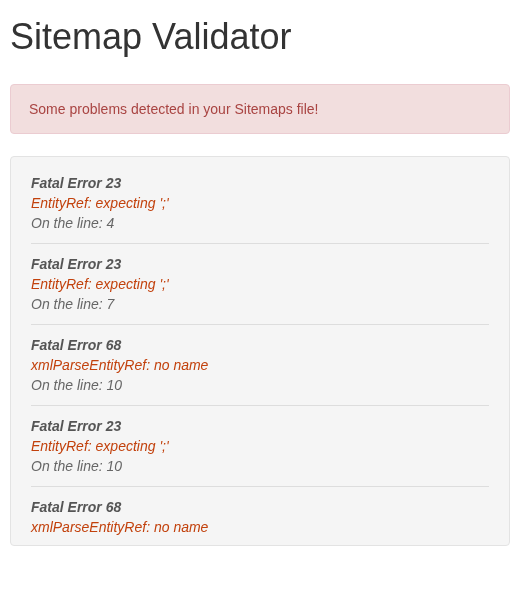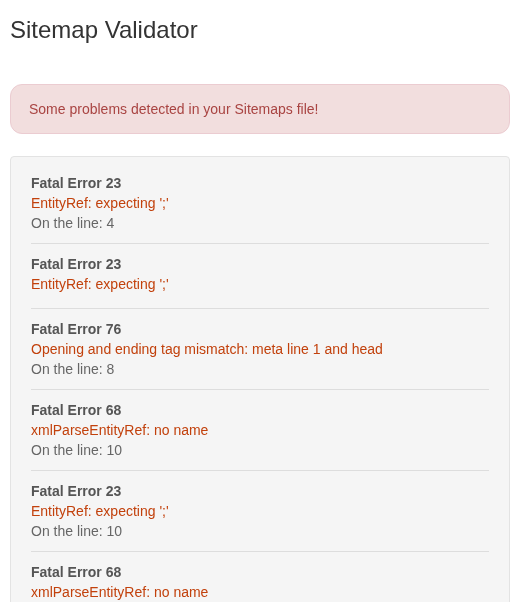--- a/index.html
+++ b/index.html
@@ -8,44 +8,45 @@
     padding: 0;
     font-family: "Helvetica Neue", Helvetica, Arial, sans-serif;
     background: #fff;
     width: 520px;
     color: #444;
   }
   .page {
     padding: 10px 10px 0 10px;
   }
   .title {
-    font-size: 24px;
+    font-size: 36px;
     font-weight: 500;
     color: #333;
-    margin: 6px 0 40px 0;
+    margin: 6px 0 26px 0;
   }
   .alert {
     background: #f2dede;
     border: 1px solid #ebccd1;
     color: #a94442;
     padding: 16px 18px;
-    border-radius: 12px;
+    border-radius: 4px;
     font-size: 14px;
     margin-bottom: 22px;
   }
   .panel {
     background: #f5f5f5;
     border: 1px solid #e3e3e3;
     border-radius: 4px;
     padding: 18px 20px 0 20px;
   }
   .err {
     border-bottom: 1px solid #ddd;
     padding: 0 0 12px 0;
     margin: 0 0 12px 0;
+    font-style: italic;
   }
   .err:last-child { border-bottom: 0; margin-bottom: 0; padding-bottom: 6px;}
   .err .hdr {
     font-weight: 700;
     color: #555;
     font-size: 14px;
     margin-bottom: 4px;
   }
   .err .msg {
     color: #c2410c;
@@ -67,25 +68,21 @@
 
   <div class="panel">
     <div class="err">
       <div class="hdr">Fatal Error 23</div>
       <div class="msg">EntityRef: expecting ';'</div>
       <div class="line">On the line: 4</div>
     </div>
     <div class="err">
       <div class="hdr">Fatal Error 23</div>
       <div class="msg">EntityRef: expecting ';'</div>
-    </div>
-    <div class="err">
-      <div class="hdr">Fatal Error 76</div>
-      <div class="msg">Opening and ending tag mismatch: meta line 1 and head</div>
-      <div class="line">On the line: 8</div>
+      <div class="line">On the line: 7</div>
     </div>
     <div class="err">
       <div class="hdr">Fatal Error 68</div>
       <div class="msg">xmlParseEntityRef: no name</div>
       <div class="line">On the line: 10</div>
     </div>
     <div class="err">
       <div class="hdr">Fatal Error 23</div>
       <div class="msg">EntityRef: expecting ';'</div>
       <div class="line">On the line: 10</div>

